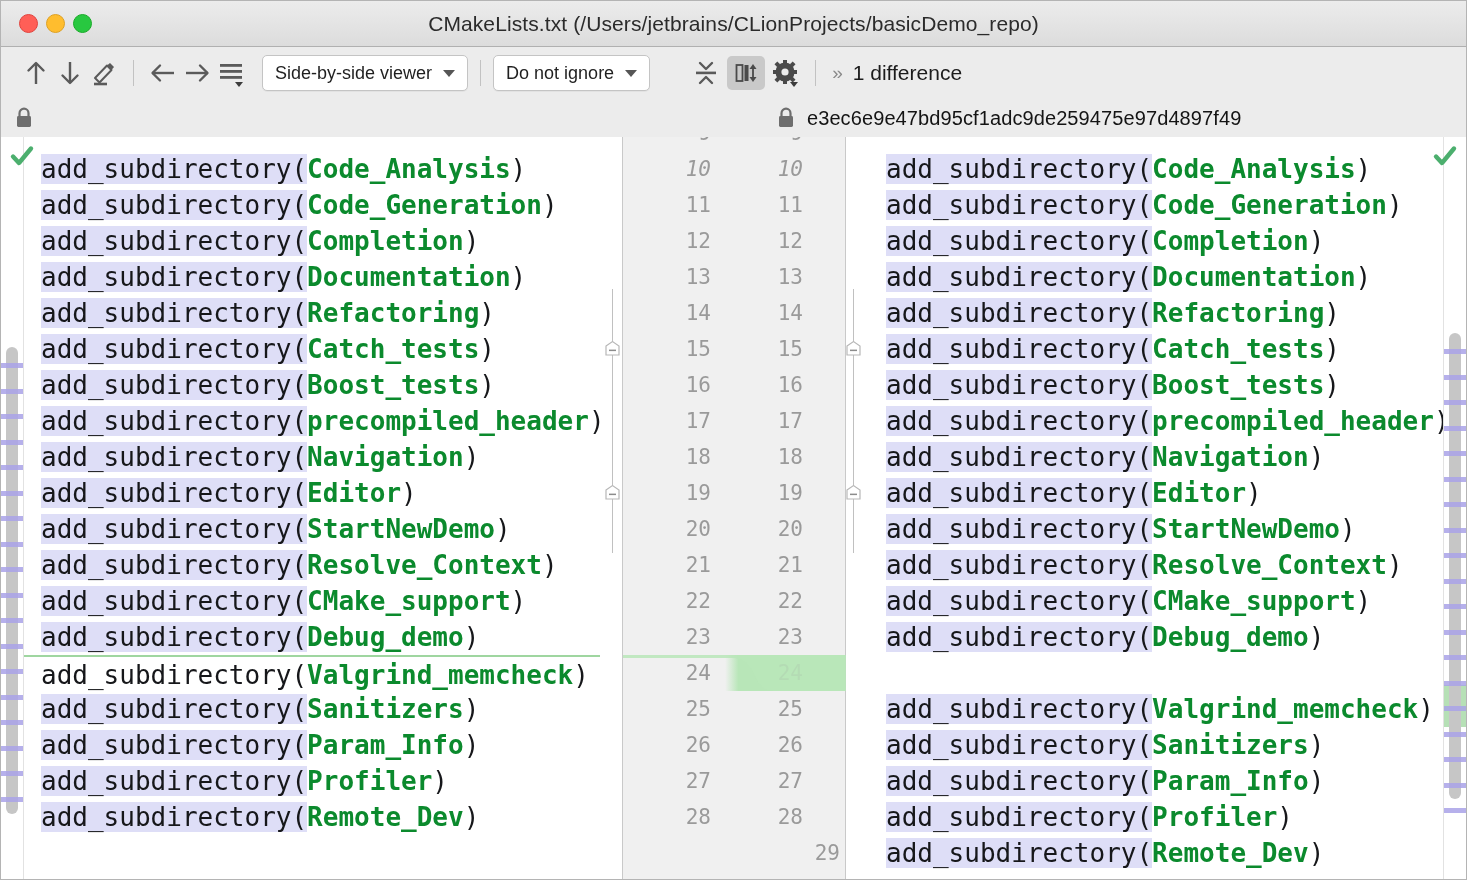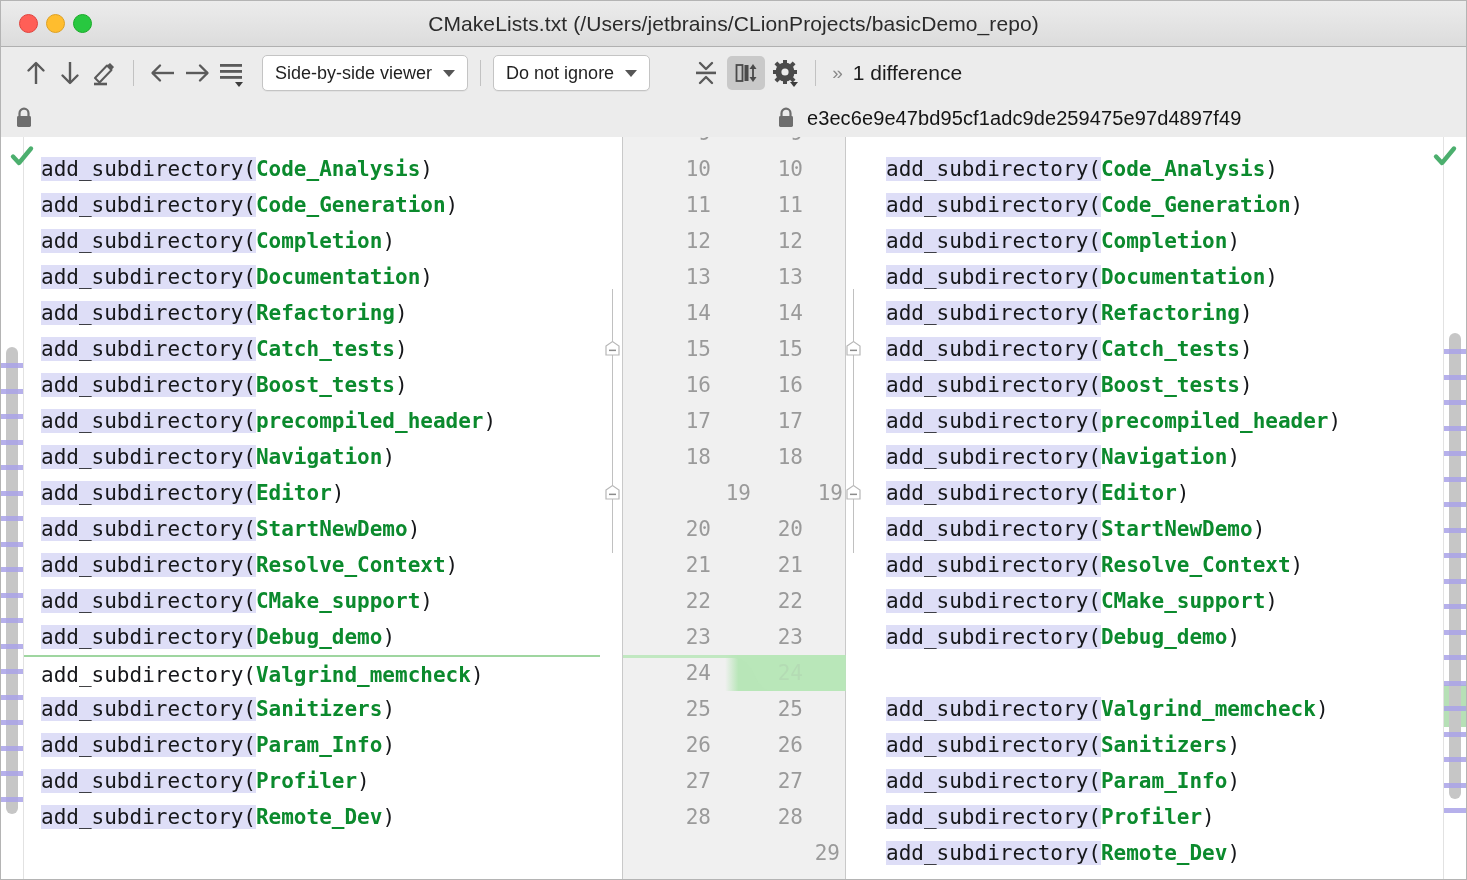--- a/index.html
+++ b/index.html
@@ -224,21 +224,21 @@
   }
   .codelayer.left  { left: 22px; right: 22px; }
   .codelayer.right { left: 22px; right: 22px; }
 
   .row {
     position: relative;
     height: 36px;
     line-height: 36px;
     white-space: pre;
     font-family: "DejaVu Sans Mono", monospace;
-    font-size: 21px;
+    font-size: 26px;
   }
   .code {
     position: relative;
     display: inline-block;
     padding-left: 18px;
   }
   .hl {
     background: #dedef7;
   }
   .kw   { color: #16171a; }
@@ -529,21 +529,21 @@
           </div>
         </div>
     </div>
 
     <div class="gutter">
       <div id="gutter-rows">
           <div class="gnum-row" style="position: absolute; left: 0px; right: 0px; top: -22px;">
             <div class="gnum a">9</div>
             <div class="gnum b">9</div>
           </div>
-          <div class="gnum-row" style="position: absolute; left: 0px; right: 4px; top: 14px;">
+          <div class="gnum-row" style="position: absolute; left: 0px; right: 4px; top: 14px; font-style: italic;">
             <div class="gnum a">10</div>
             <div class="gnum b">10</div>
           </div>
           <div class="gnum-row" style="position: absolute; left: 0px; right: 0px; top: 50px;">
             <div class="gnum a">11</div>
             <div class="gnum b">11</div>
           </div>
           <div class="gnum-row" style="position: absolute; left: 0px; right: 0px; top: 86px;">
             <div class="gnum a">12</div>
             <div class="gnum b">12</div>
@@ -565,21 +565,21 @@
             <div class="gnum b">16</div>
           </div>
           <div class="gnum-row" style="position: absolute; left: 0px; right: 0px; top: 266px;">
             <div class="gnum a">17</div>
             <div class="gnum b">17</div>
           </div>
           <div class="gnum-row" style="position: absolute; left: 0px; right: 0px; top: 302px;">
             <div class="gnum a">18</div>
             <div class="gnum b">18</div>
           </div>
-          <div class="gnum-row" style="position: absolute; left: 0px; right: 0px; top: 338px; margin-left: 40px;">
+          <div class="gnum-row" style="position: absolute; left: 0px; right: 0px; top: 338px;">
             <div class="gnum a">19</div>
             <div class="gnum b">19</div>
           </div>
           <div class="gnum-row" style="position: absolute; left: 0px; right: 0px; top: 374px;">
             <div class="gnum a">20</div>
             <div class="gnum b">20</div>
           </div>
           <div class="gnum-row" style="position: absolute; left: 0px; right: 0px; top: 410px;">
             <div class="gnum a">21</div>
             <div class="gnum b">21</div>

